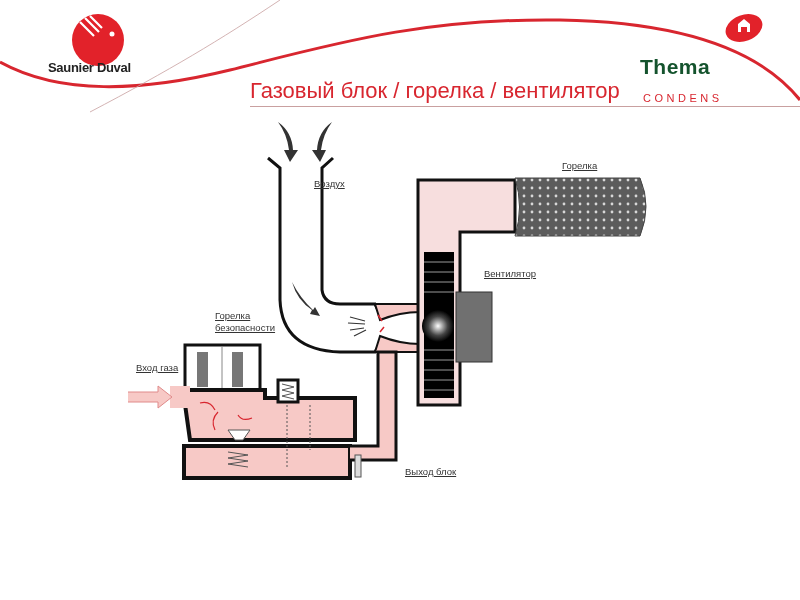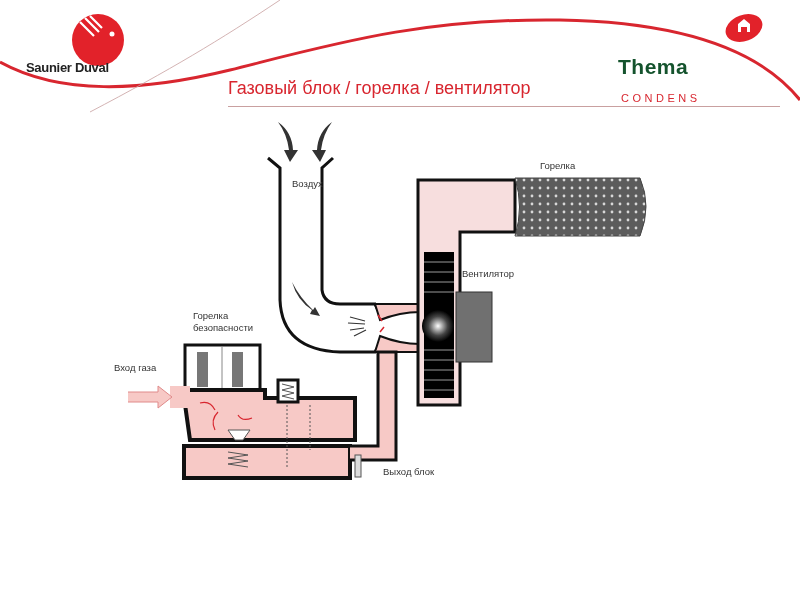--- a/index.html
+++ b/index.html
@@ -1,23 +1,23 @@
 <!DOCTYPE html>
 <html><head>
 <meta charset="utf-8">
 <style>
   html,body{margin:0;padding:0;background:#fff;}
   body{width:800px;height:600px;position:relative;overflow:hidden;font-family:"Liberation Sans",sans-serif;}
-  .abs{position:absolute;}
-  #title{left:228px;top:78px;font-size:18px;color:#d8262f;white-space:nowrap;}
+  .abs{position:absolute;margin-left:22px;}
+  #title{left:228px;top:78px;font-size:22px;color:#d8262f;white-space:nowrap;}
   #title-rule{left:228px;top:106px;width:552px;height:1px;background:#c9a0a0;}
   #brand{left:26px;top:60px;font-size:13px;font-weight:bold;color:#222;letter-spacing:-0.3px;white-space:nowrap;}
   #thema{left:618px;top:55px;font-size:21px;font-weight:bold;color:#14532d;letter-spacing:0.5px;}
   #condens{left:621px;top:92px;font-size:11px;color:#d8262f;letter-spacing:3.5px;}
-  .lbl{font-size:9.5px;color:#333;white-space:nowrap;}
+  .lbl{font-size:9.5px;color:#333;white-space:nowrap;text-decoration:underline;}
   svg{position:absolute;left:0;top:0;}
 </style>
 </head>
 <body>
 
 <svg width="800" height="600">
   <path d="M0,62 C60,95 140,92 230,70 C330,45 420,18 560,20 C680,22 760,50 800,100" fill="none" stroke="#d8262f" stroke-width="3"></path>
   <path d="M90,112 C170,70 220,40 280,0" fill="none" stroke="#c8a0a0" stroke-width="0.8"></path>
 </svg>
 

